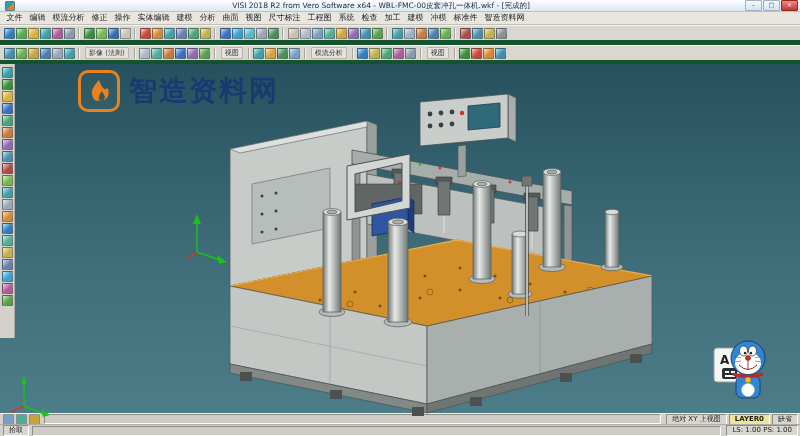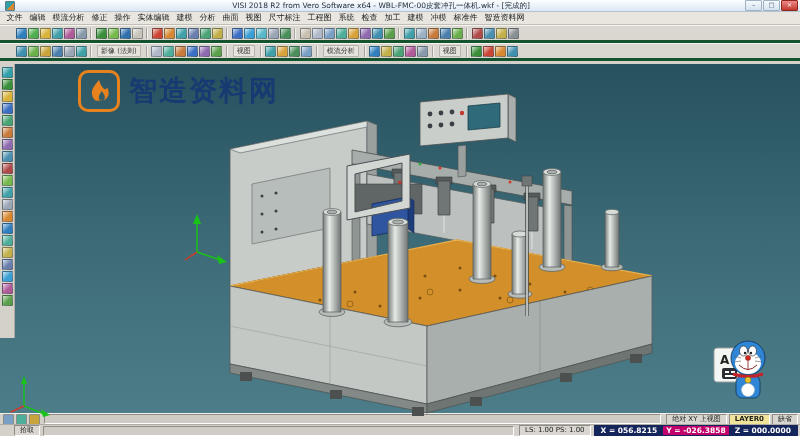--- a/index.html
+++ b/index.html
@@ -13,21 +13,21 @@
             linear-gradient(135deg,#2fa0a8 50%,#d98832 50%);border:1px solid #5a7a8a;border-radius:1px;}
   .title-text{flex:1;text-align:center;font-size:7.5px;color:#23303a;white-space:nowrap;overflow:hidden;}
   .win-btn{width:15px;height:9px;margin-left:1px;border:1px solid #9fb0c0;background:linear-gradient(#f6fafd,#d4e2ef);
            font-size:6.5px;line-height:8px;text-align:center;color:#44566a;border-radius:1px;}
   .win-btn.close{background:linear-gradient(#e88,#c0392b);color:#fff;border-color:#90261c;}
   
   .menubar{height:12px;display:flex;align-items:center;background:#e9e6df;border-bottom:1px solid #c2bfb8;padding-left:3px;}
   .menubar .menu-item{padding:0 3.5px;line-height:12px;font-size:8px;white-space:nowrap;cursor:default;}
   
   .toolbar{height:14px;display:flex;align-items:center;background:#dad7d0;border-top:1px solid #f5f3ee;
-           border-bottom:3px solid #14532d;padding-left:15px;overflow:hidden;}
+           border-bottom:5px solid #14532d;padding-left:3px;overflow:hidden;}
   .icon{display:inline-block;width:11px;height:11px;margin:0 0.5px;border:1px solid rgba(40,50,55,.45);
         border-radius:1px;box-sizing:border-box;}
   .sep{display:inline-block;width:1px;height:11px;background:#a6a39c;border-right:1px solid #f3f1ec;margin:0 3px;}
   .tb-label{font-size:7px;color:#333;background:#e6e3dc;border:1px solid #b6b3ac;padding:0 3px;margin:0 2px;
             line-height:10px;white-space:nowrap;border-radius:1px;}
   
   .main{position:absolute;left:0;top:64px;width:800px;height:362px;}
   .viewport{position:absolute;inset:0;background:linear-gradient(#26515e,#34616e 30%,#41707c 60%,#4d7e89);}
   .vstrip{position:absolute;left:0;top:0;width:14px;height:272px;background:#d4d1ca;border-right:1px solid #aeaba4;
           display:flex;flex-direction:column;align-items:center;padding-top:2px;z-index:3;}
@@ -418,23 +418,18 @@
     <span class="mini-icon" style="background:#7a9fc4"></span>
     <span class="mini-icon" style="background:#4fae9a"></span>
     <span class="mini-icon" style="background:#c8a43a"></span>
     <span class="sunken grow"></span>
     <span class="seg">绝对 XY 上视图</span>
     <span class="seg layer">LAYER0</span>
     <span class="seg">缺省</span>
   </div>
 
   <div class="statusbarB">
-    <span class="seg" style="margin-left:12px">拾取</span>
+    <span class="seg" style="margin-left:1px">拾取</span>
     <span class="sunken grow"></span>
     <span class="seg">LS: 1.00  PS: 1.00</span>
-    <span class="coords">
-      <span class="cx">X = 056.8215</span>
-      <span class="cy">Y = -026.3858</span>
-      <span class="cz">Z = 000.0000</span>
-    </span>
   </div>
 
 </div>
 
 </body></html>

